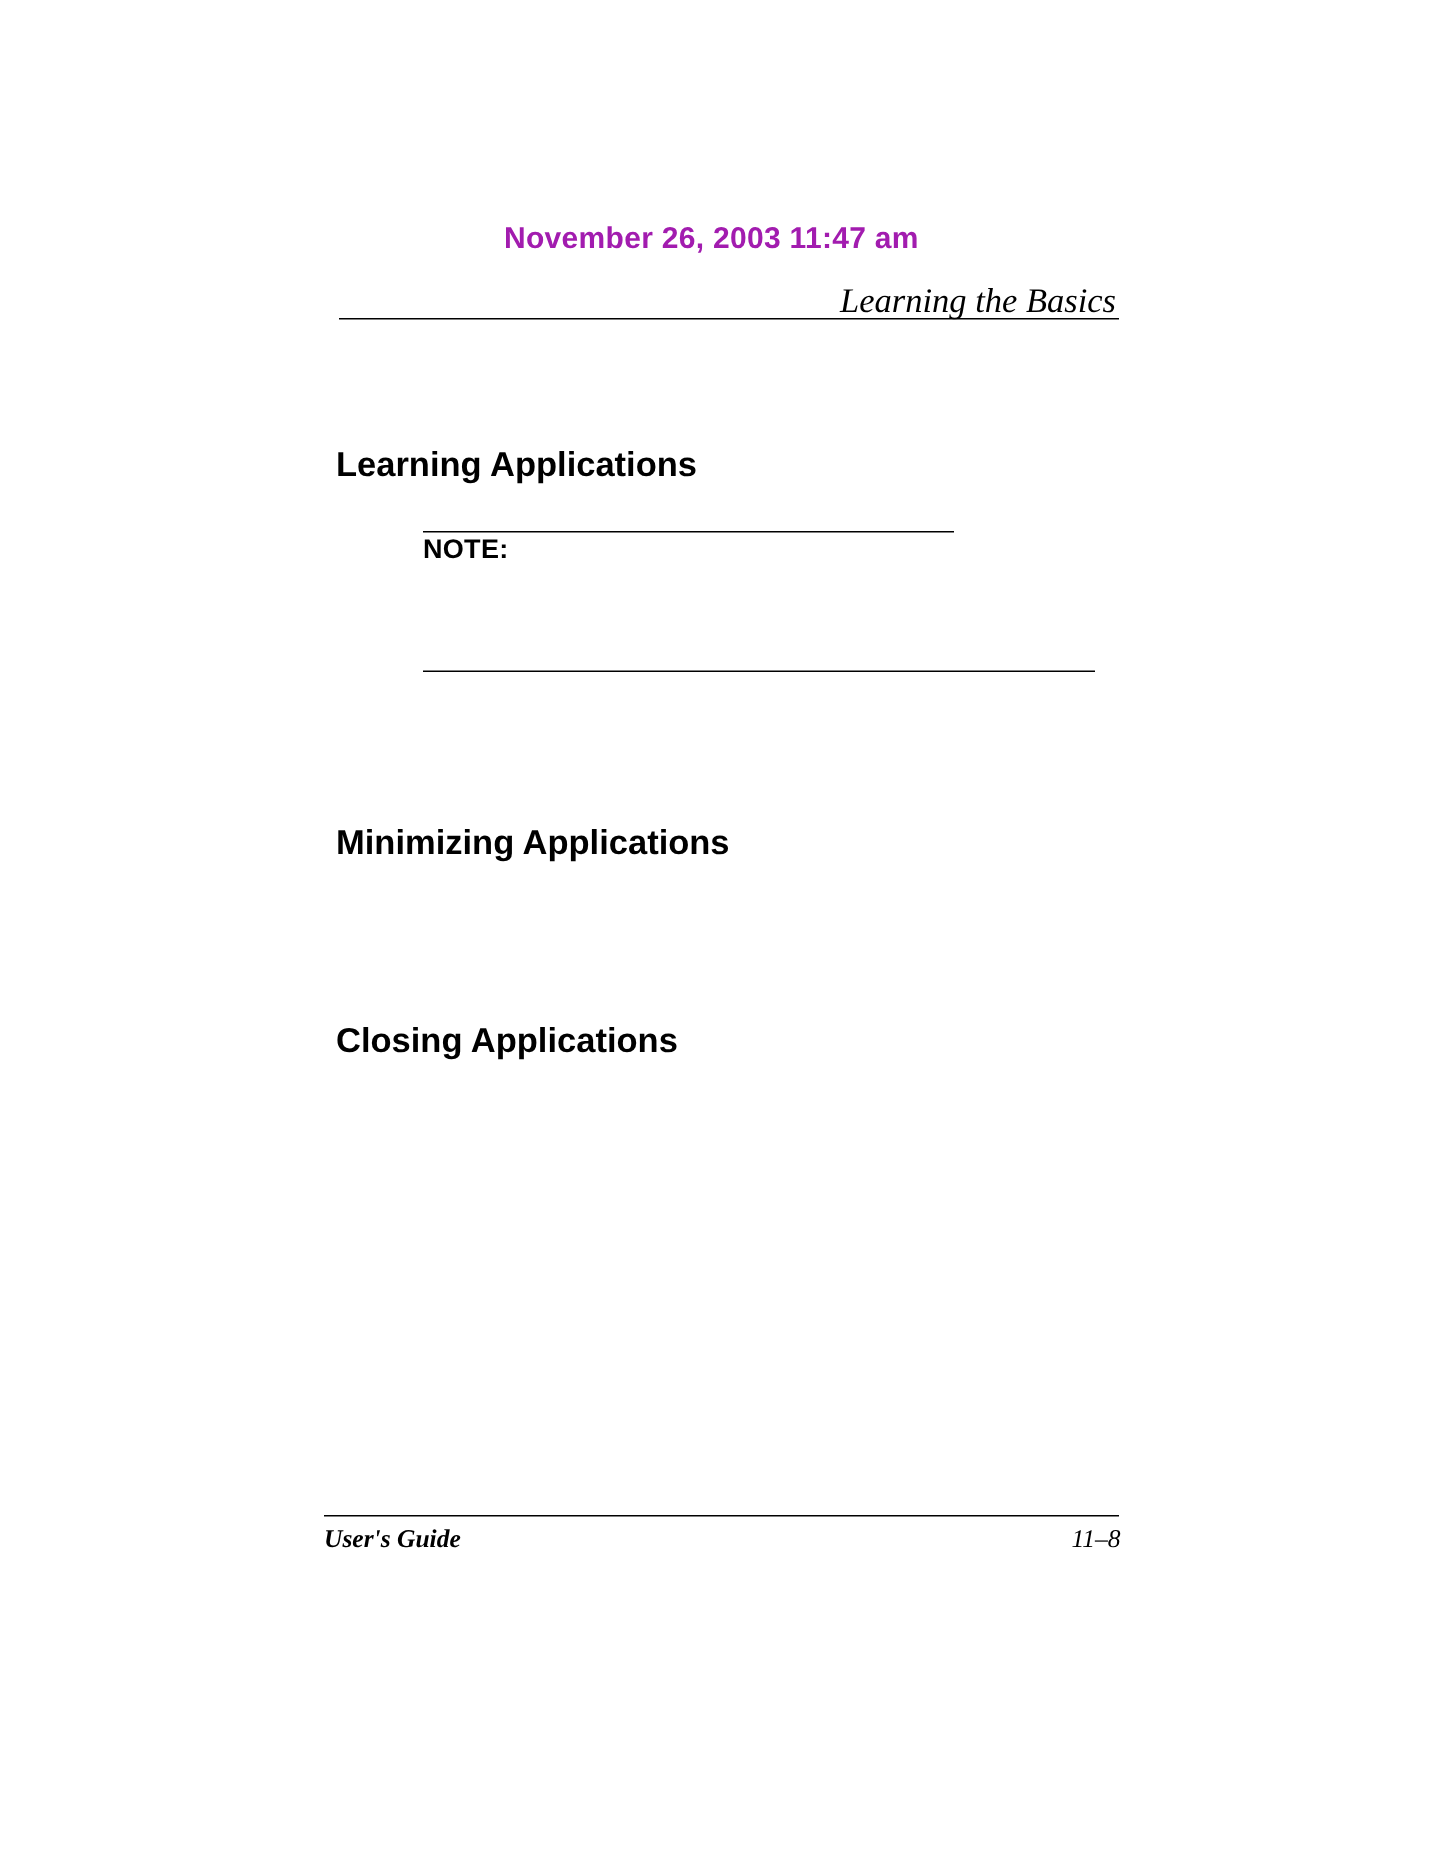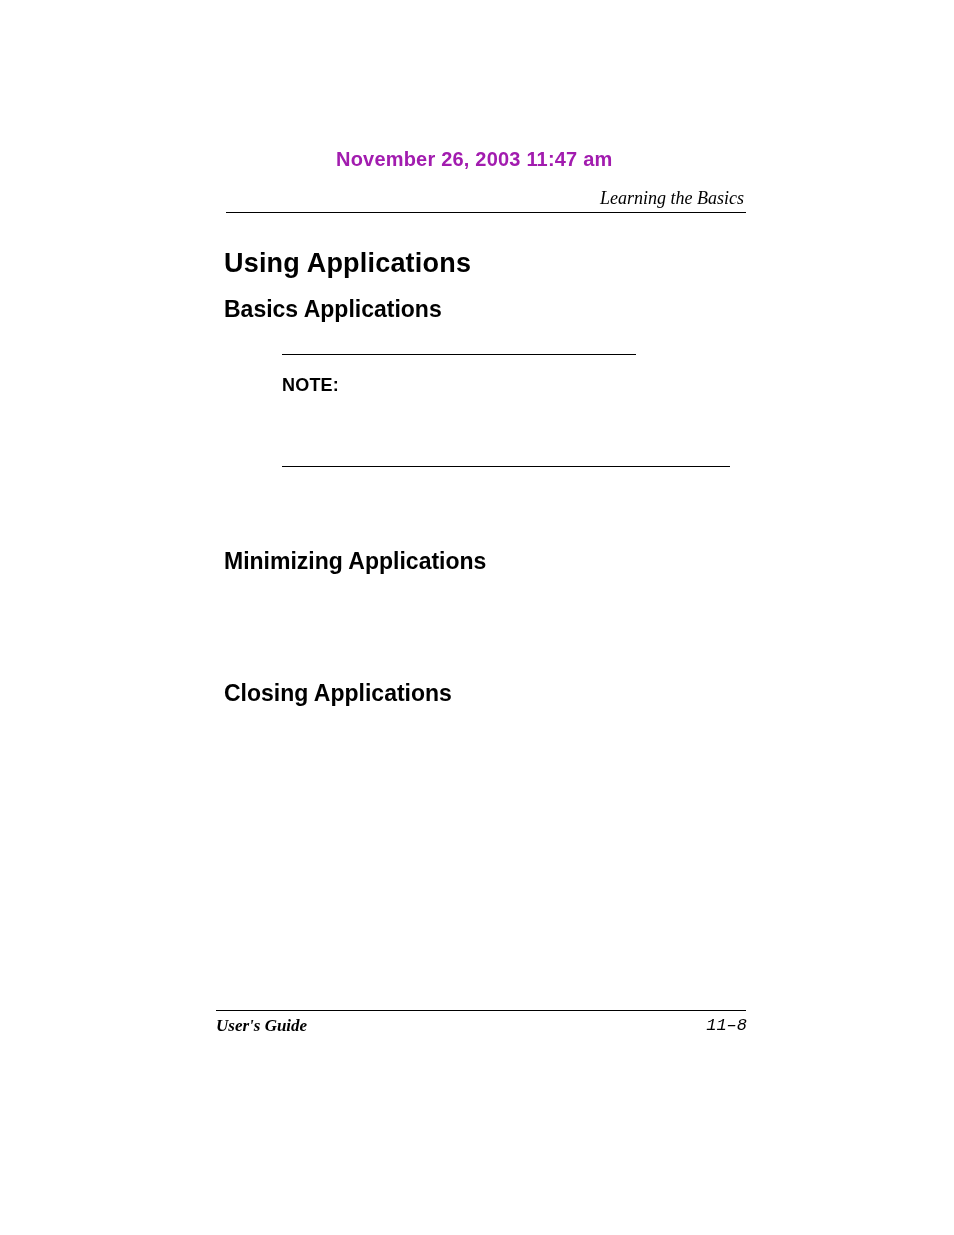--- a/index.html
+++ b/index.html
@@ -22,21 +22,21 @@
     left: 336px;
     font-size: 20px;
     font-weight: 700;
     color: #a21caf;
     letter-spacing: 0.2px;
   }
   .chapter-label {
     position: absolute;
     top: 188px;
     right: 210px;
-    font-size: 18px;
+    font-size: 23px;
     font-style: italic;
     font-family: Georgia, "Times New Roman", serif;
     text-align: right;
   }
   .top-rule {
     position: absolute;
     top: 212px;
     left: 226px;
     width: 520px;
     border-top: 1.5px solid #000;
@@ -80,21 +80,21 @@
     border-top: 1px solid #000;
   }
   .note-rule.top {
     width: 354px;
   }
   .note-rule.bottom {
     width: 448px;
     margin-top: 70px;
   }
   .note-label {
-    margin-top: 20px;
+    margin-top: 1px;
     font-size: 18px;
     font-weight: 900;
     letter-spacing: 0.2px;
   }
   .footer-rule {
     position: absolute;
     top: 1010px;
     left: 216px;
     width: 530px;
     border-top: 1px solid #000;
@@ -107,39 +107,38 @@
     font-style: italic;
     font-family: Georgia, "Times New Roman", serif;
     font-weight: bold;
   }
   .footer-right {
     position: absolute;
     top: 1016px;
     right: 207px;
     font-size: 17px;
     font-style: italic;
-    font-family: Liberation Mono, monospace;
+    font-family: Liberation Serif, serif;
     text-align: right;
     margin-left: 48px;
   }
 </style>
 </head>
 <body>
 
 <div class="page">
 
   <div class="timestamp">November 26, 2003 11:47 am</div>
 
   <div class="chapter-label">Learning the Basics</div>
 
   <div class="top-rule"></div>
 
-  <div class="h1">Using Applications</div>
 
-  <div class="h2-a">Basics Applications</div>
+  <div class="h2-a">Learning Applications</div>
 
   <div class="note-block">
     <div class="note-rule top"></div>
     <div class="note-label">NOTE:</div>
     <div class="note-rule bottom"></div>
   </div>
 
   <div class="h2-b">Minimizing Applications</div>
 
   <div class="h2-c">Closing Applications</div>

